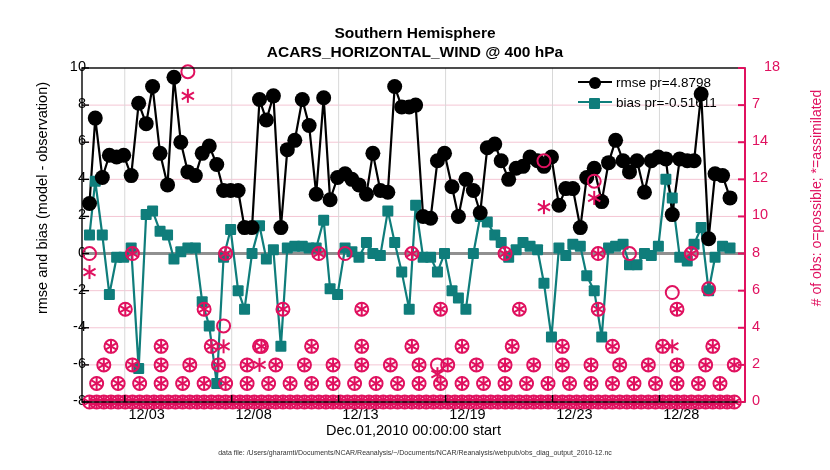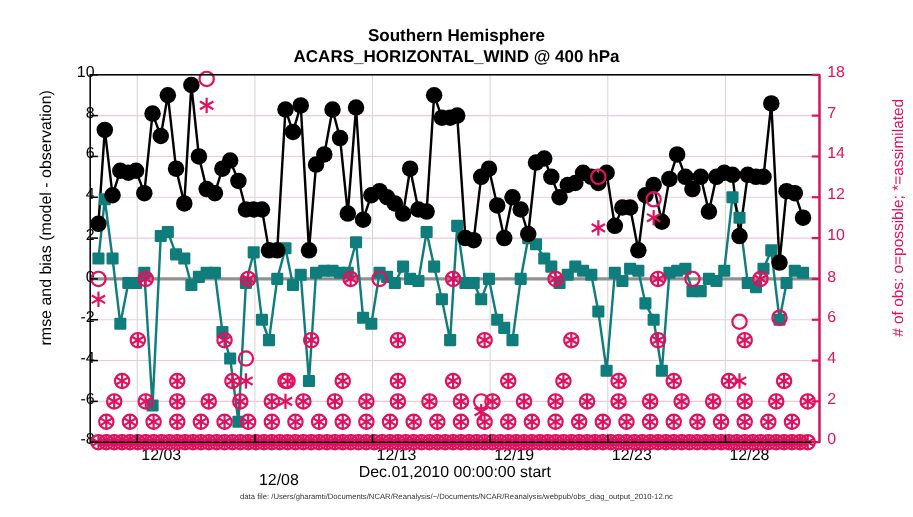--- a/index.html
+++ b/index.html
@@ -95,34 +95,34 @@
       <div class="ytick-l" style="top: 132.222px;">6</div>
       <div class="ytick-l" style="top: 169.333px;">4</div>
       <div class="ytick-l" style="top: 206.444px;">2</div>
       <div class="ytick-l" style="top: 243.556px;">0</div>
       <div class="ytick-l" style="top: 280.667px;">-2</div>
       <div class="ytick-l" style="top: 317.778px;">-4</div>
       <div class="ytick-l" style="top: 354.889px;">-6</div>
       <div class="ytick-l" style="top: 392px;">-8</div>
     </div>
   <div id="yticks-right">
-      <div class="ytick-r" style="top: 58px;">18</div>
+      <div class="ytick-r" style="top: 58px; text-align: center;">18</div>
       <div class="ytick-r" style="top: 95.1111px;">7</div>
       <div class="ytick-r" style="top: 132.222px;">14</div>
       <div class="ytick-r" style="top: 169.333px;">12</div>
       <div class="ytick-r" style="top: 206.444px;">10</div>
       <div class="ytick-r" style="top: 243.556px;">8</div>
       <div class="ytick-r" style="top: 280.667px;">6</div>
       <div class="ytick-r" style="top: 317.778px;">4</div>
       <div class="ytick-r" style="top: 354.889px;">2</div>
       <div class="ytick-r" style="top: 392px;">0</div>
     </div>
   <div id="xticks">
       <div class="xtick" style="left: 84.7742px;">12/03</div>
-      <div class="xtick" style="left: 191.71px; margin-top: 23px;">12/08</div>
+      <div class="xtick" style="left: 191.71px;">12/08</div>
       <div class="xtick" style="left: 298.645px;">12/13</div>
       <div class="xtick" style="left: 405.581px;">12/19</div>
       <div class="xtick" style="left: 512.516px;">12/23</div>
       <div class="xtick" style="left: 619.452px;">12/28</div>
     </div>
 
   <svg id="plot" width="830" height="470" style="position:absolute;left:0;top:0;">
       <line x1="82" y1="364.8888888888889" x2="745" y2="364.8888888888889" stroke="#f4c6d4" stroke-width="1"></line>
       <line x1="82" y1="327.77777777777777" x2="745" y2="327.77777777777777" stroke="#f4c6d4" stroke-width="1"></line>
       <line x1="82" y1="290.6666666666667" x2="745" y2="290.6666666666667" stroke="#f4c6d4" stroke-width="1"></line>
@@ -1428,16 +1428,30 @@
       <line x1="738" y1="105.11111111111114" x2="745" y2="105.11111111111114" stroke="#e0115f" stroke-width="2"></line>
       <line x1="738" y1="68" x2="745" y2="68" stroke="#e0115f" stroke-width="2"></line>
       <line x1="124.7741935483871" y1="402" x2="124.7741935483871" y2="395" stroke="#000" stroke-width="1.4"></line>
       <line x1="231.70967741935485" y1="402" x2="231.70967741935485" y2="395" stroke="#000" stroke-width="1.4"></line>
       <line x1="338.64516129032256" y1="402" x2="338.64516129032256" y2="395" stroke="#000" stroke-width="1.4"></line>
       <line x1="445.5806451612903" y1="402" x2="445.5806451612903" y2="395" stroke="#000" stroke-width="1.4"></line>
       <line x1="552.516129032258" y1="402" x2="552.516129032258" y2="395" stroke="#000" stroke-width="1.4"></line>
       <line x1="659.4516129032259" y1="402" x2="659.4516129032259" y2="395" stroke="#000" stroke-width="1.4"></line>
     </svg>
 
+  <div id="legend">
+    <div class="legrow">
+      <span class="legline">
+          <i class="legmark"></i>
+        </span>
+      <span class="legtxt">rmse pr=4.8798</span>
+    </div>
+    <div class="legrow">
+      <span class="legline teal">
+          <i class="legmark sq"></i>
+        </span>
+      <span class="legtxt">bias pr=-0.51611</span>
+    </div>
+  </div>
 
   <div id="footer">data file: /Users/gharamti/Documents/NCAR/Reanalysis/~/Documents/NCAR/Reanalysis/webpub/obs_diag_output_2010-12.nc</div>
 
 </div>
 
 </body></html>

